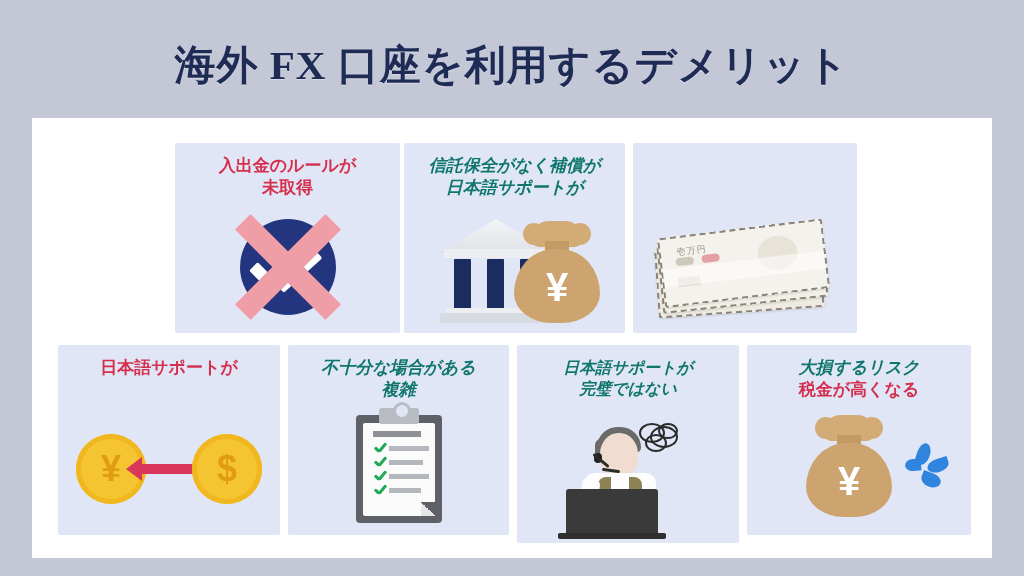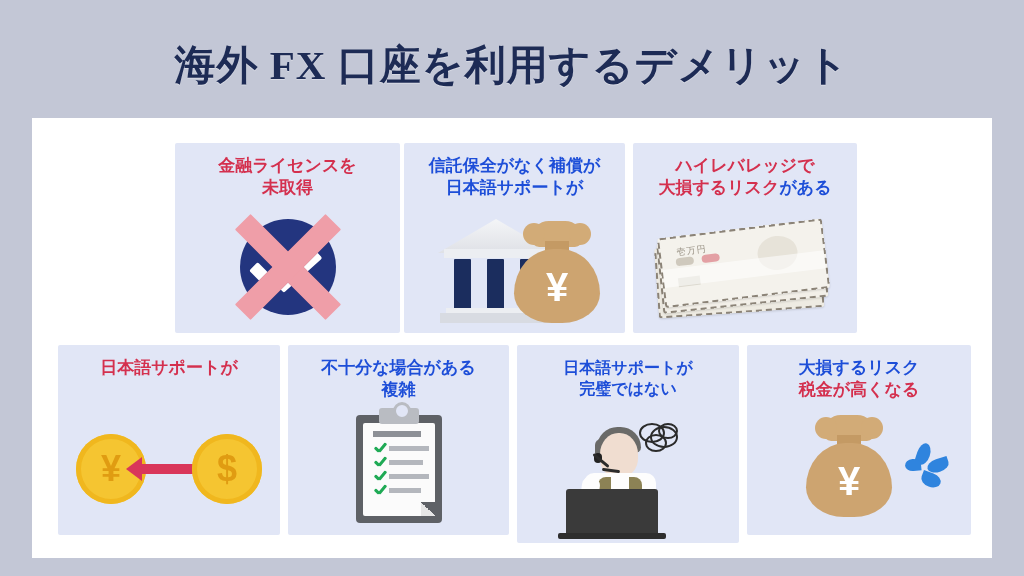--- a/index.html
+++ b/index.html
@@ -38,21 +38,21 @@
     font-family:"Liberation Serif","DejaVu Serif",serif;
     font-weight:bold;
     line-height:1.32;
     font-size:17px;
     color:#111418;
     padding:0 6px;
     box-sizing:border-box;
   }
   .card-title.sm{font-size:16px;}
   .red{color:#d4304e;}
-  .blk{color:#1d4ed8;}
+  .blk{color:#0f766e;font-style:italic;}
 
   .art{position:absolute;left:0;right:0;bottom:6px;height:120px;}
 
   
   .c1circle{position:absolute;left:50%;top:50%;width:96px;height:96px;margin:-48px 0 0 -48px;border-radius:50%;background:#23357f;}
   .c1check{position:absolute;left:50%;top:50%;width:86px;height:46px;margin:-14px 0 0 -43px;}
   .c1check:before,.c1check:after{content:"";position:absolute;background:#ffffff;border-radius:2px;}
   .c1check:before{width:30px;height:12px;left:4px;top:18px;transform:rotate(45deg);}
   .c1check:after{width:52px;height:12px;left:28px;top:12px;transform:rotate(-42deg);}
   .c1x{position:absolute;left:50%;top:50%;width:128px;height:128px;margin:-64px 0 0 -64px;}
@@ -157,21 +157,21 @@
 <body>
 
 <div class="stage">
 
   <div class="title">海外 FX 口座を利用するデメリット</div>
 
   <div class="panel">
 
     <div class="card" style="left:143px;top:25px;width:225px;height:190px;">
       <div class="card-title">
-        <div class="red">金融ライセンスを</div>
+        <div class="red">入出金のルールが</div>
         <div class="red">未取得</div>
       </div>
       <div class="art">
         <div class="c1circle"></div>
         <div class="c1check"></div>
         <div class="c1xmid">
             <i></i>
             <i></i>
           </div>
         <div class="c1x">
@@ -199,26 +199,20 @@
         <div class="bag" style="right:20px;bottom:2px;width:96px;height:104px;">
           <div class="knot"></div>
             <div class="neck"></div>
             <div class="body"></div>
           <div class="yen">¥</div>
         </div>
       </div>
     </div>
 
     <div class="card" style="left:601px;top:25px;width:224px;height:190px;">
-      <div class="card-title">
-        <div class="red">ハイレバレッジで</div>
-        <div>
-          <span class="red">大損するリスク</span><span class="blk">がある</span>
-        </div>
-      </div>
       <div class="art">
         <div class="notes">
           <div class="note n3"></div>
           <div class="note n2"></div>
           <div class="note n1">
             <div class="kanji">壱万円</div>
             <div class="dot d1"></div>
               <div class="dot d2"></div>
             <div class="oval"></div>
               <div class="sq"></div>

